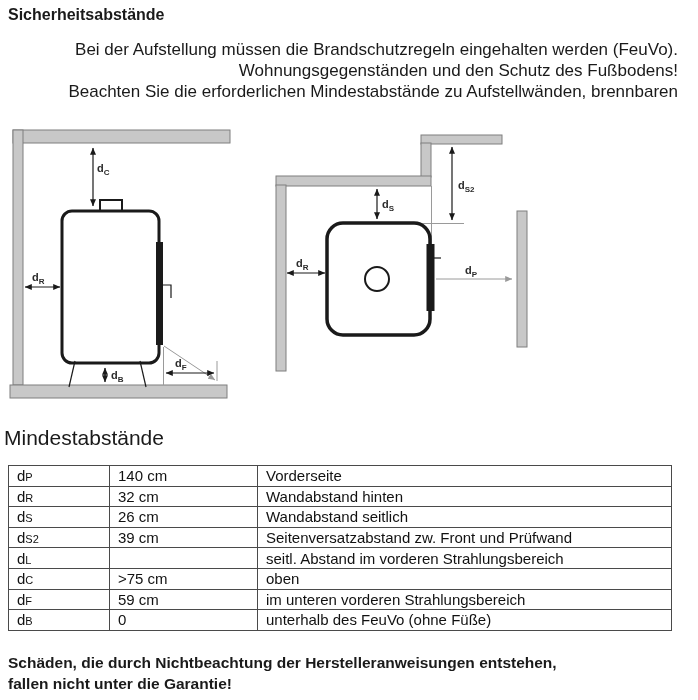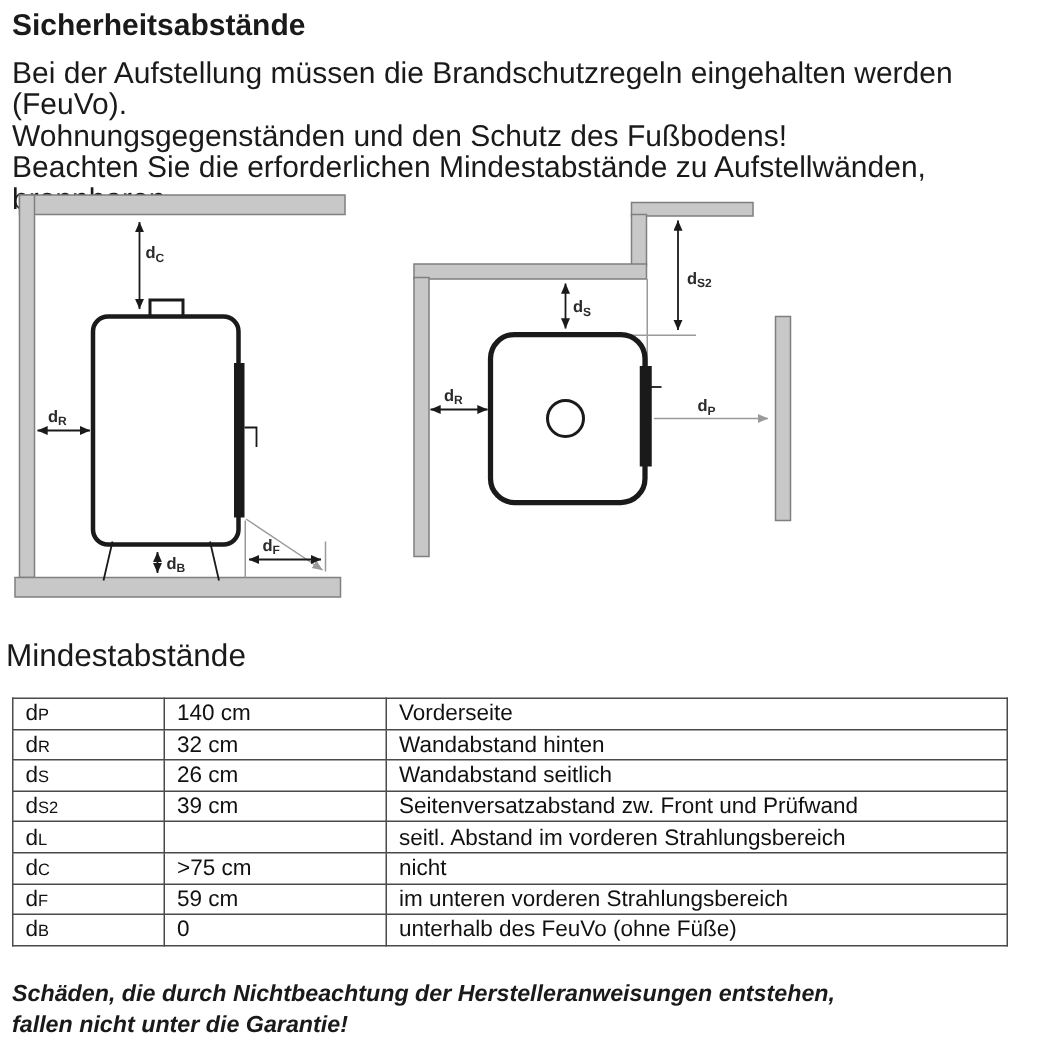--- a/index.html
+++ b/index.html
@@ -2,24 +2,24 @@
 <html><head>
 <meta charset="utf-8">
 <style>
   html,body{margin:0;padding:0;}
   body{
     width:698px;height:700px;background:#ffffff;position:relative;
     font-family:"Liberation Sans", sans-serif;color:#1a1a1a;
     -webkit-font-smoothing:antialiased;overflow:hidden;
   }
   .abs{position:absolute;}
-  .h1{left:8px;top:6px;font-size:20px;font-weight:bold;}
-  .intro{left:8px;top:39px;width:670px;font-size:20px;line-height:21px;}
+  .h1{left:8px;top:6px;font-size:16px;font-weight:bold;}
+  .intro{left:8px;top:39px;width:670px;font-size:17px;line-height:21px;text-align:right;}
   .h2{left:4px;top:426px;font-size:21px;font-weight:normal;}
-  .warning{left:8px;top:652px;width:680px;font-size:15.5px;font-weight:bold;line-height:21px;font-style:italic;}
+  .warning{left:8px;top:652px;width:680px;font-size:15.5px;font-weight:bold;line-height:21px;}
 
   svg.diagram{position:absolute;left:0;top:0;}
   .wall{fill:#c8c8c8;stroke:#7f7f7f;stroke-width:1;}
   .ln{stroke:#1a1a1a;stroke-width:1.2;fill:none;}
   .thin{stroke:#9a9a9a;stroke-width:1;fill:none;}
   .body-stroke{fill:#ffffff;stroke:#1a1a1a;}
   .solid{fill:#1a1a1a;}
   .dim-label{font-family:"Liberation Sans", sans-serif;font-size:11px;font-weight:bold;fill:#2b2b2b;}
   .dim-sub{font-size:8px;}
 
@@ -139,21 +139,21 @@
       <td class="c3">Seitenversatzabstand zw. Front und Prüfwand</td>
     </tr>
     <tr>
       <td class="c1"><span>d</span><span class="sub">L</span></td>
       <td class="c2"></td>
       <td class="c3">seitl. Abstand im vorderen Strahlungsbereich</td>
     </tr>
     <tr>
       <td class="c1"><span>d</span><span class="sub">C</span></td>
       <td class="c2">&gt;75 cm</td>
-      <td class="c3">nicht</td>
+      <td class="c3">oben</td>
     </tr>
     <tr>
       <td class="c1"><span>d</span><span class="sub">F</span></td>
       <td class="c2">59 cm</td>
       <td class="c3">im unteren vorderen Strahlungsbereich</td>
     </tr>
     <tr>
       <td class="c1"><span>d</span><span class="sub">B</span></td>
       <td class="c2">0</td>
       <td class="c3">unterhalb des FeuVo (ohne Füße)</td>

